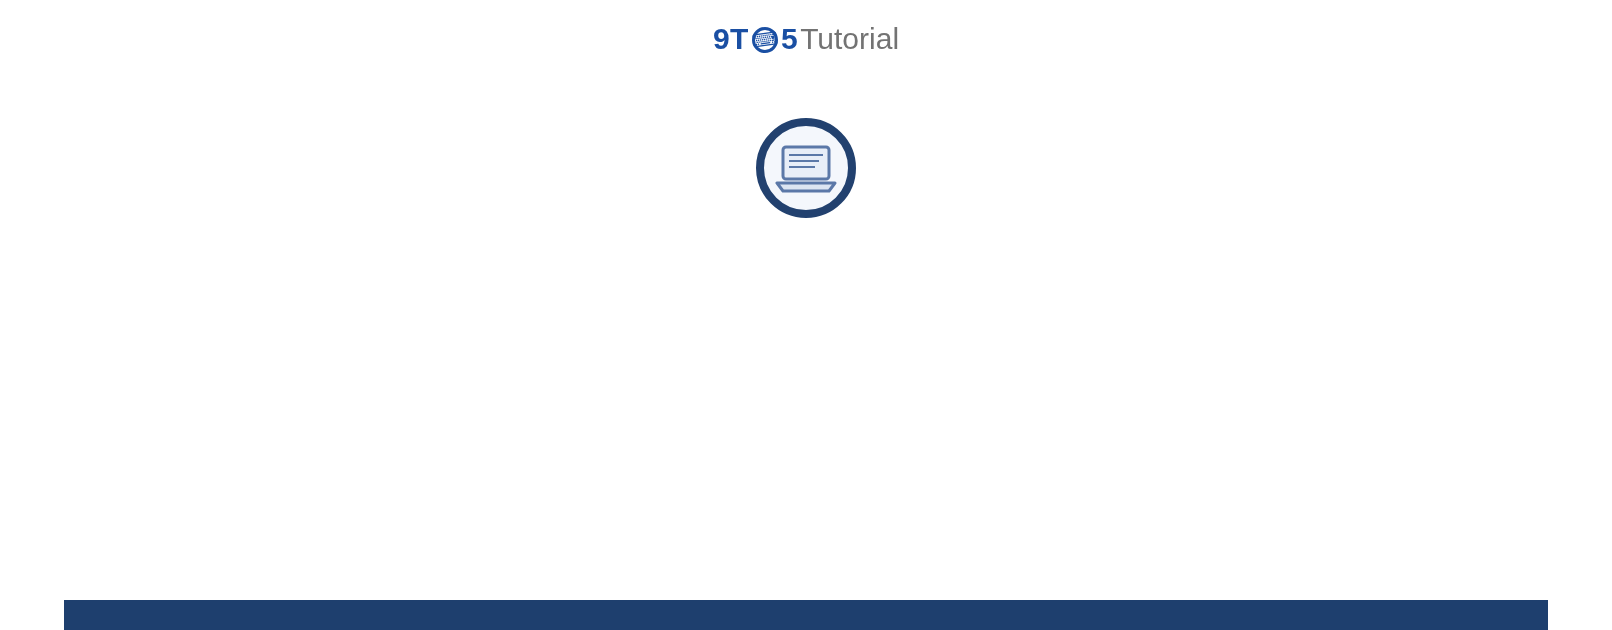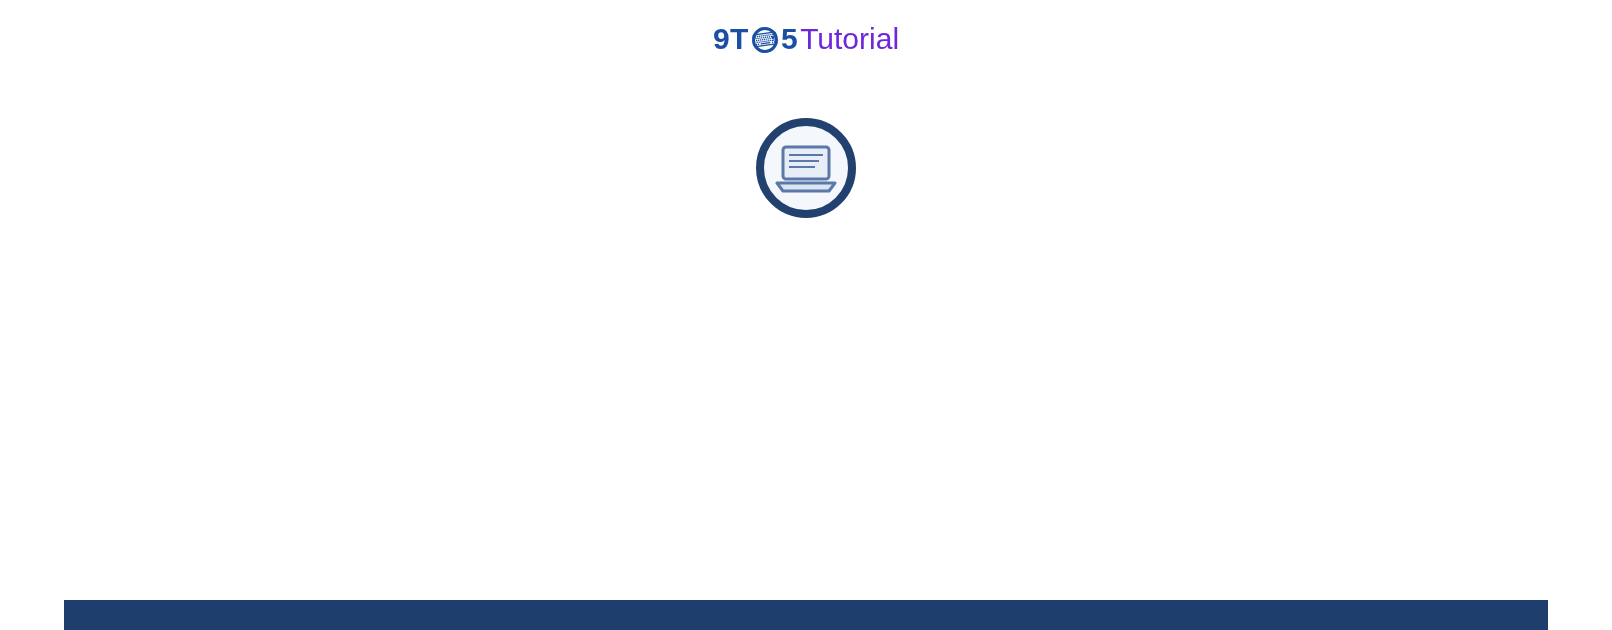--- a/index.html
+++ b/index.html
@@ -25,21 +25,21 @@
     display: flex;
     align-items: center;
     justify-content: center;
     gap: 2px;
     font-size: 30px;
     font-weight: 500;
     letter-spacing: 0.5px;
   }
   .logo-9t { color: #1a4fa3; font-weight: 600; }
   .logo-5  { color: #1a4fa3; font-weight: 600; }
-  .logo-tutorial { color: #6d28d9; font-weight: 500; letter-spacing: 0; }
+  .logo-tutorial { color: #737373; font-weight: 500; letter-spacing: 0; }
   .logo-circle {
     width: 26px; height: 26px;
     border: 3px solid #1a4fa3;
     border-radius: 50%;
     display: inline-flex;
     align-items: center; justify-content: center;
     margin: 0 1px;
     position: relative;
     top: 1px;
   }

